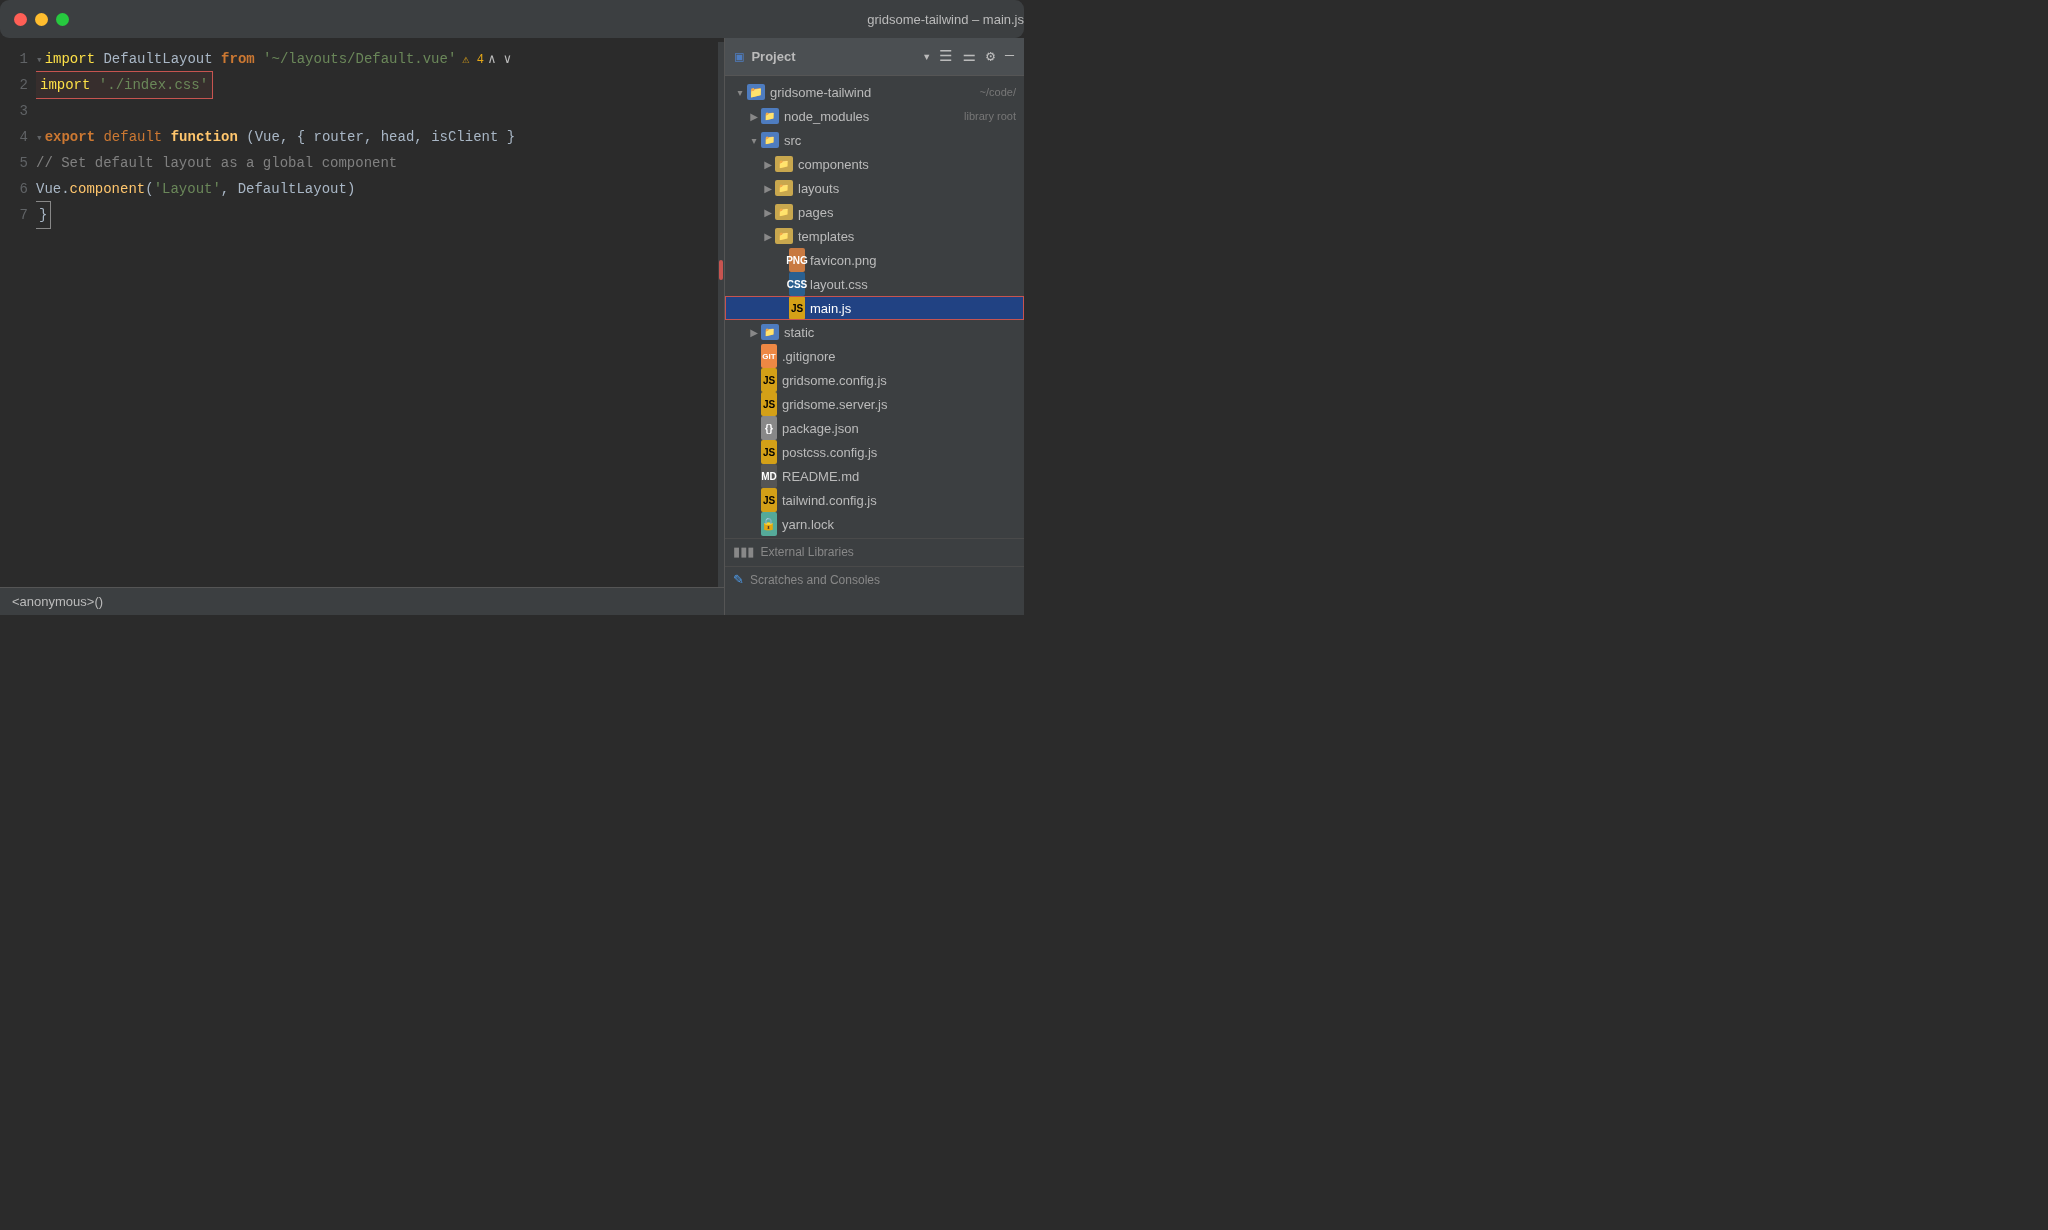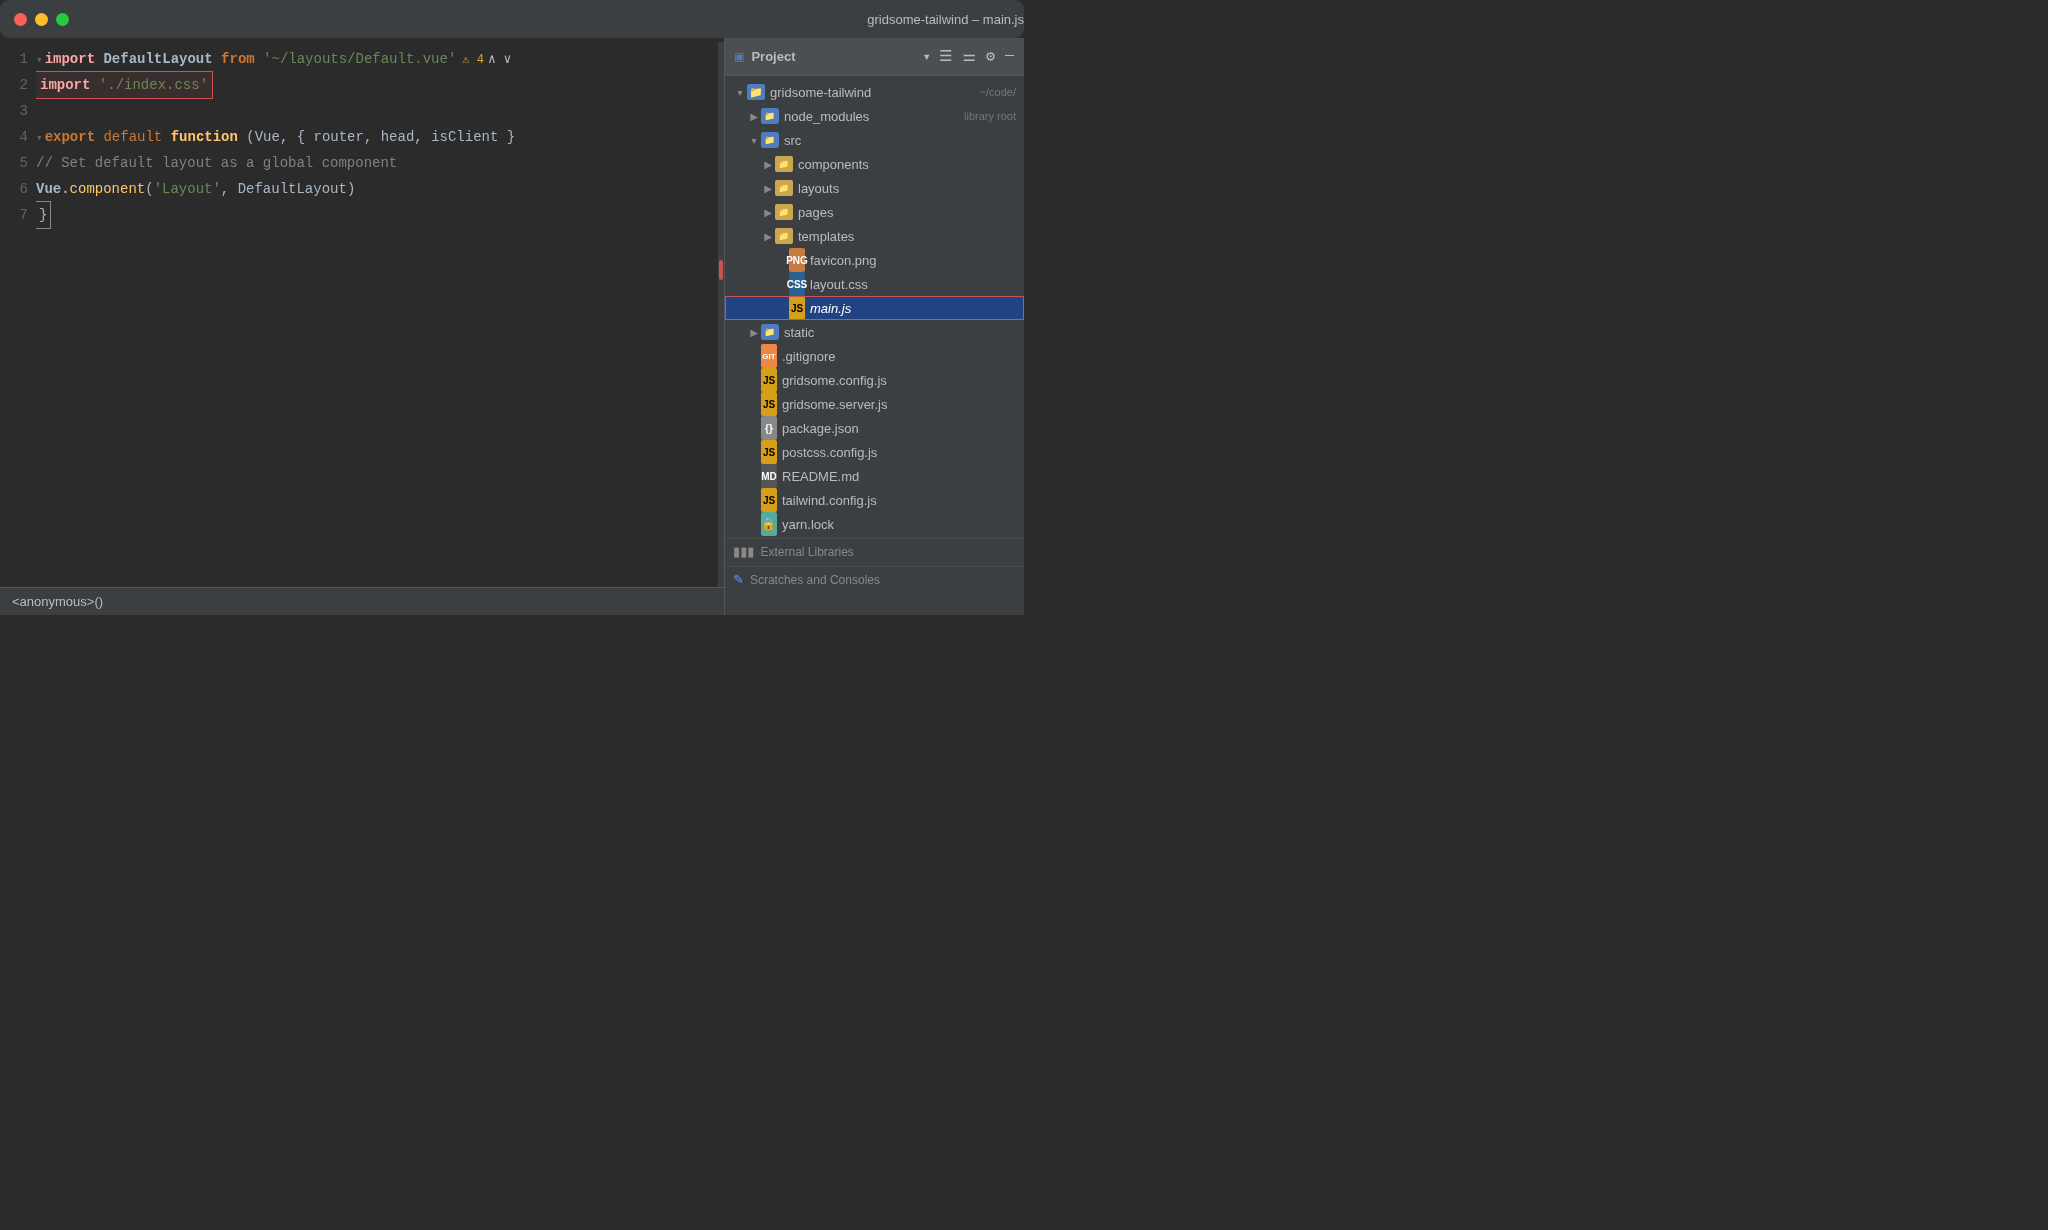--- a/index.html
+++ b/index.html
@@ -91,27 +91,27 @@
 
     .code-line {
       height: 26px;
       line-height: 26px;
       font-size: 14px;
       white-space: nowrap;
       position: relative;
     }
 
     
-    .kw-import { color: #fca5a5; font-weight: bold; }
+    .kw-import { color: #fde047; font-weight: normal; }
     .kw-default { color: #cc7832; }
     .kw-export { color: #cc7832; font-weight: bold; text-align: center; }
     .kw-function { color: #ffc66d; font-weight: bold; }
     .kw-from { color: #cc7832; font-weight: bold; }
     .str { color: #6a8759; }
-    .ident { color: #a9b7c6; font-weight: bold; }
+    .ident { color: #a9b7c6; }
     .comment { color: #808080; }
     .method { color: #ffc66d; }
     .punct { color: #a9b7c6; }
 
     
     .fold-arrow {
       color: #606366;
       font-size: 11px;
       margin-right: 2px;
       cursor: pointer;
@@ -219,21 +219,21 @@
       align-items: center;
       height: 24px;
       padding-right: 8px;
       cursor: pointer;
       font-size: 13px;
       font-family: -apple-system, sans-serif;
       color: #bbb;
       white-space: nowrap;
     }
     .tree-item.selected { background: #214283; }
-    .tree-item.selected .item-label { color: #fff; font-style: italic; }
+    .tree-item.selected .item-label { color: #fff; }
 
     .tree-indent-0 { padding-left: 8px; }
     .tree-indent-1 { padding-left: 22px; }
     .tree-indent-2 { padding-left: 36px; }
     .tree-indent-3 { padding-left: 50px; }
 
     .tree-arrow {
       width: 14px;
       font-size: 10px;
       color: #888;

